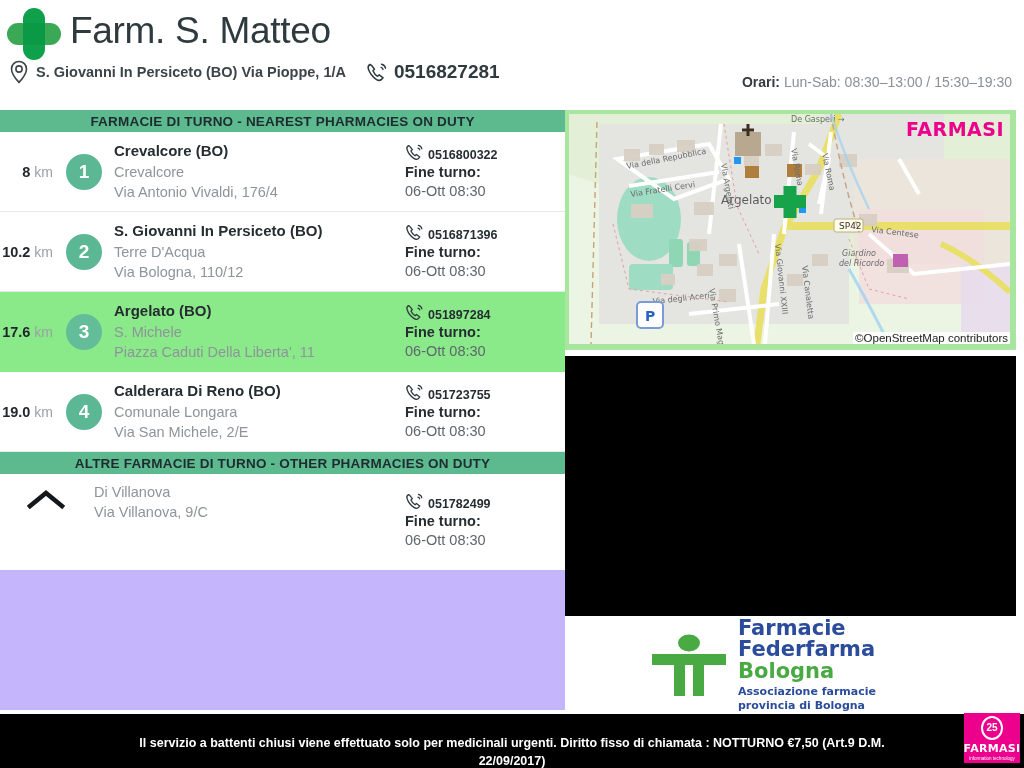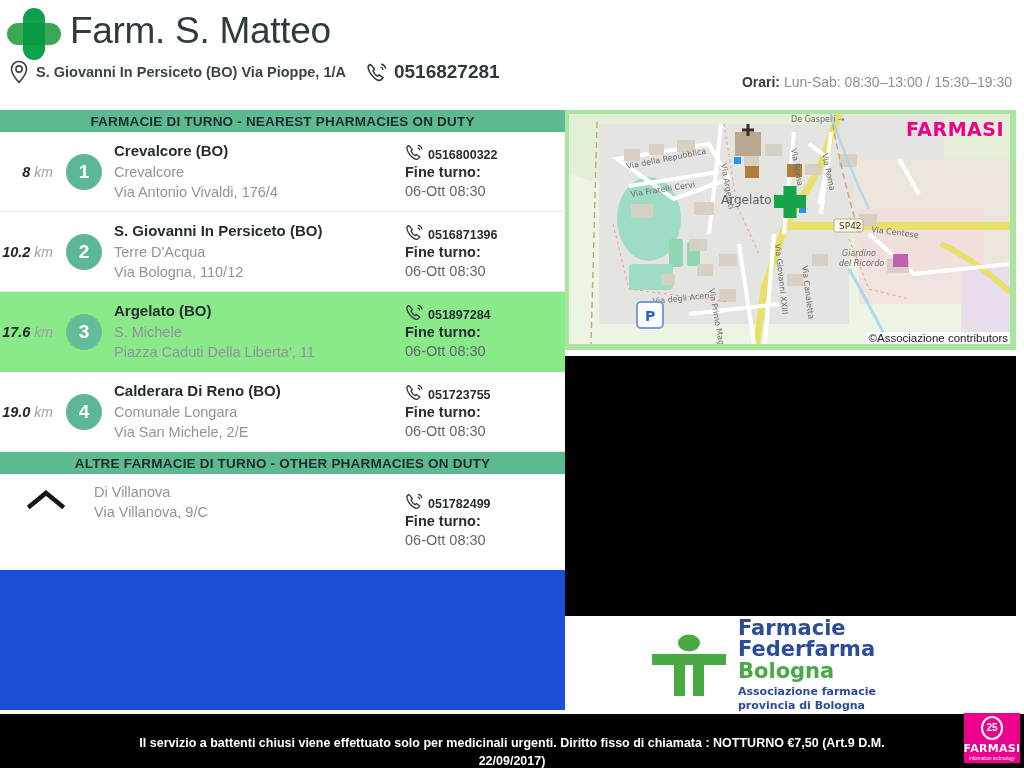--- a/index.html
+++ b/index.html
@@ -21,32 +21,32 @@
   }
   .addr-row { position:absolute; left:8px; top:60px; display:flex; align-items:center; }
   .pin-icon { width:22px; height:24px; flex:none; }
   .addr-text { font-size:14.5px; font-weight:700; color:#3c4448; margin-left:6px; white-space:nowrap; }
   .hdr-phone-icon { width:22px; height:21px; margin-left:20px; flex:none; }
   .hdr-phone-num { font-size:19px; font-weight:700; color:#2f3a3f; margin-left:6px; white-space:nowrap; }
   .hours { position:absolute; right:12px; top:74px; font-size:14px; color:#8a9096; white-space:nowrap; }
   .hours b { color:#333b40; font-weight:700; }
 
   
-  .list-col { position:absolute; left:0; top:110px; width:565px; height:600px; background:#1d4ed8; }
+  .list-col { position:absolute; left:0; top:110px; width:565px; height:600px; background:#c4b5fd; }
   .band {
     height:22px; background:#5cba8e; color:#1f2b31;
     font-size:13.5px; font-weight:700; letter-spacing:.2px;
     display:flex; align-items:center; justify-content:center; text-align:center;
   }
   .band.band2 { margin-top:0; }
   .row { position:relative; display:flex; align-items:center; min-height:80px;
          border-bottom:1px solid #e6e8ea; background:#fff; padding:6px 0; }
   .row.hl { background:#8aea8a; border-bottom:1px solid #8aea8a; }
   .row.other { border-bottom:none; min-height:96px; align-items:flex-start; padding-top:8px; }
-  .dist { width:56px; text-align:right; font-size:14px; color:#9aa0a5; flex:none; padding-right:3px;font-style:italic; }
+  .dist { width:56px; text-align:right; font-size:14px; color:#9aa0a5; flex:none; padding-right:3px; }
   .dist b { color:#21282c; font-weight:700; font-size:14.5px; }
   .badge {
     width:36px; height:36px; border-radius:50%; background:#5cb894;
     color:#fff; font-size:19px; font-weight:600;
     display:flex; align-items:center; justify-content:center;
     margin:0 10px; flex:none;
   }
   .row.hl .badge { background:#63bd98; }
   .chev-wrap { width:92px; display:flex; justify-content:center; flex:none; padding-top:6px; }
   .info { flex:1; min-width:0; padding-left:2px; }
@@ -340,21 +340,21 @@
         </g>
         <g stroke="#e8a0a0" stroke-width="1" stroke-dasharray="3 3" fill="none">
           <path d="M44 110 L60 175 L160 188"></path>
             <path d="M155 10 L168 92 L190 140"></path>
           <path d="M280 125 L300 175 L340 185"></path>
         </g>
         <path d="M280 155 Q300 190 320 230" stroke="#9fd2f0" stroke-width="3" fill="none" opacity=".8"></path>
         <path d="M262 0 Q276 45 300 95" stroke="#9fd2f0" stroke-width="2.5" fill="none" opacity=".7"></path>
       </svg>
       <div class="farmasi-map">FARMASI</div>
-      <div class="osm-attr">©Associazione contributors</div>
+      <div class="osm-attr">©OpenStreetMap contributors</div>
     </div>
   </div>
 
   <div class="black-panel"></div>
 
   <div class="fed">
     <svg width="74" height="62" viewBox="0 0 74 62">
       <ellipse cx="37" cy="9" rx="11" ry="8.5" fill="#49a942"></ellipse>
       <rect x="0" y="20" width="74" height="11" fill="#49a942"></rect>
       <rect x="22" y="20" width="11" height="42" fill="#49a942"></rect>

